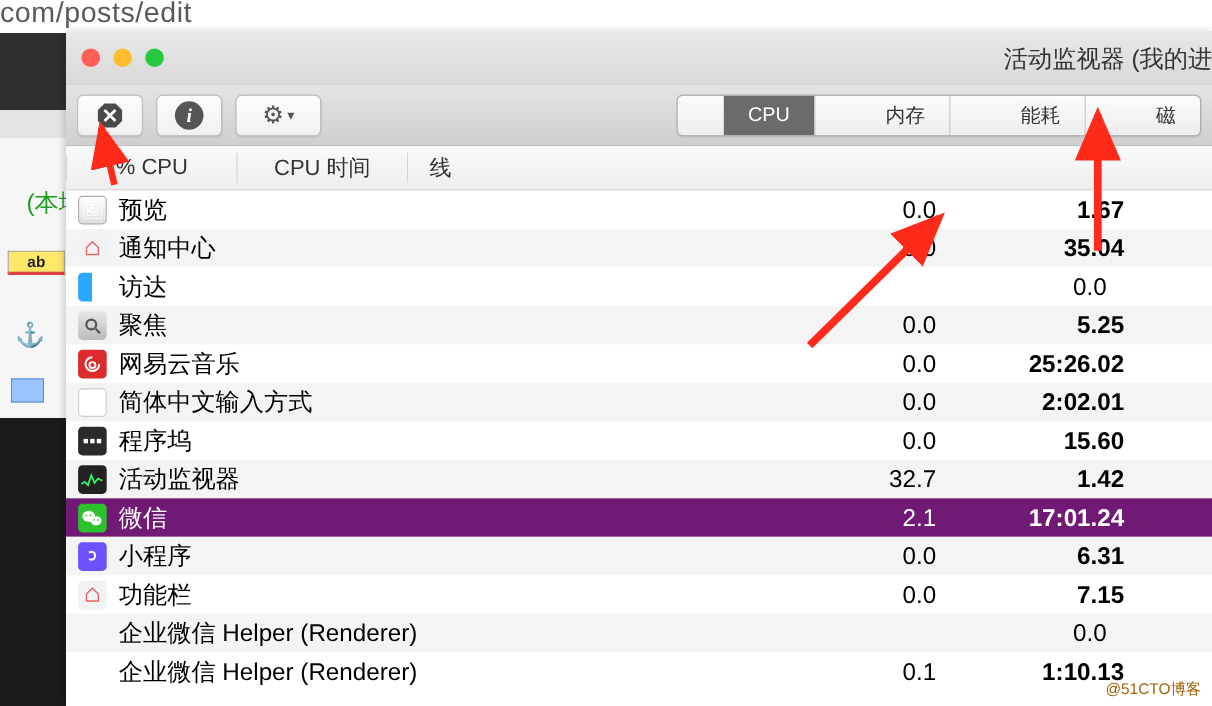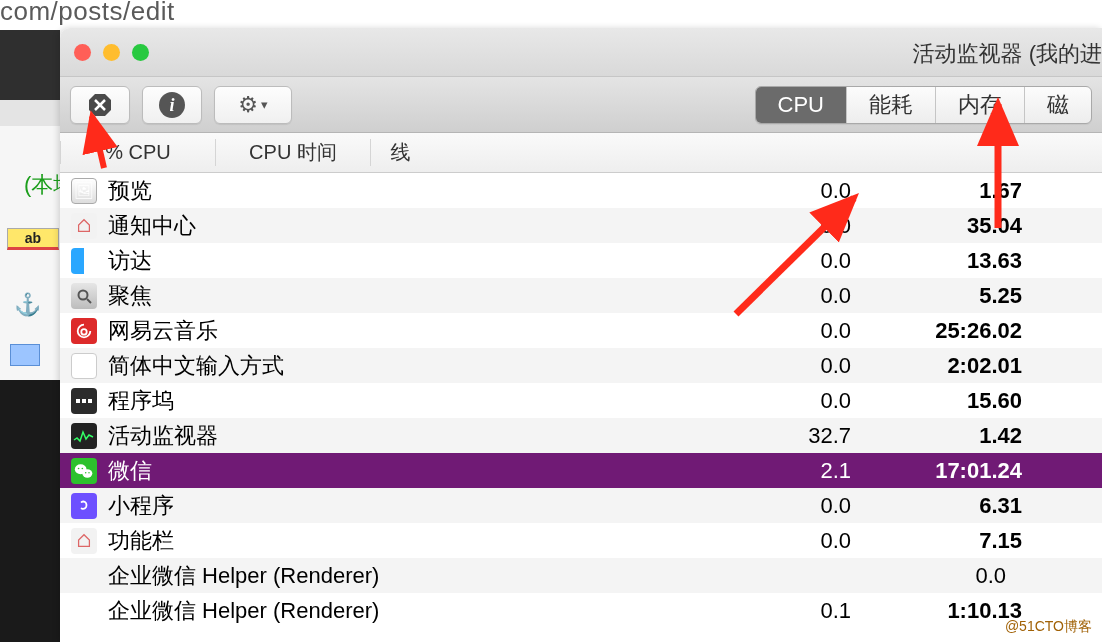--- a/index.html
+++ b/index.html
@@ -26,21 +26,21 @@
 
 .toolbar { height:56px; background:linear-gradient(#e4e4e4,#cfcfcf); border-bottom:1px solid #b5b5b5; display:flex; align-items:center; padding:0 10px; }
 .tbtn { width:60px; height:38px; background:linear-gradient(#fdfdfd,#f0f0f0); border:1px solid #bcbcbc; border-radius:6px; margin-right:12px; display:flex; align-items:center; justify-content:center; box-shadow:0 1px 1px rgba(0,0,0,0.08); }
 .tbtn.gear { width:78px; gap:3px; }
 .stop-ico { width:24px; height:24px; }
 .info-ico { width:26px; height:26px; background:#555; border-radius:50%; color:#fff; font-size:18px; font-weight:bold; text-align:center; line-height:26px; font-style:italic; font-family:Georgia,serif; }
 .gear-ico { font-size:22px; color:#555; }
 .chev { font-size:13px; color:#555; }
 
 .segtabs { margin-left:auto; display:flex; height:38px; border:1px solid #a9a9a9; border-radius:6px; overflow:hidden; background:linear-gradient(#fcfcfc,#ededed); box-shadow:0 1px 1px rgba(0,0,0,0.06); }
-.seg { padding:14px 22px; font-size:22px; color:#333; display:flex; align-items:center; border-right:1px solid #c5c5c5; }
+.seg { padding:14px 22px; font-size:18px; color:#333; display:flex; align-items:center; border-right:1px solid #c5c5c5;margin-left:42px; }
 .seg:last-child { border-right:none; }
 .seg.active { background:#6b6b6b; color:#fff; }
 
 .colhdr { height:40px; background:linear-gradient(#fafafa,#eeeeee); border-bottom:1px solid #ccc; display:flex; align-items:center; font-size:20px; color:#333; }
 .ch-name { flex:1; text-align:center; position:relative; }
 .ch-sort { position:absolute; right:12px; top:12px; color:#888; font-size:14px; }
 .ch-cpu { width:155px; text-align:center; border-left:1px solid #d5d5d5; }
 .ch-time { width:155px; text-align:center; border-left:1px solid #d5d5d5; }
 .ch-last { width:60px; text-align:center; border-left:1px solid #d5d5d5; }
 
@@ -108,22 +108,22 @@
     </div>
     <div class="tbtn">
       <div class="info-ico">i</div>
     </div>
     <div class="tbtn gear">
       <span class="gear-ico">⚙</span>
       <span class="chev">▾</span>
     </div>
     <div class="segtabs" id="segtabs">
         <div class="seg active">CPU</div>
+        <div class="seg">内存</div>
         <div class="seg">能耗</div>
-        <div class="seg">内存</div>
         <div class="seg">磁</div>
       </div>
   </div>
 
   <div class="colhdr">
     <div class="ch-cpu">% CPU</div>
     <div class="ch-time">CPU 时间</div>
     <div class="ch-last">线</div>
   </div>
 
@@ -149,21 +149,20 @@
         <div class="r-cpu">0.0</div>
         <div class="r-time">35.04</div>
         <div class="r-last"></div>
       </div>
       <div class="row">
         <div class="r-ico">
           <div class="ic ic-finder"></div>
         </div>
         <div class="r-name">访达</div>
         <div class="r-cpu">0.0</div>
-        <div class="r-time">13.63</div>
         <div class="r-last"></div>
       </div>
       <div class="row">
         <div class="r-ico">
           <div class="ic ic-spotlight">
             <svg width="16" height="16" viewBox="0 0 16 16">
               <circle cx="7" cy="7" r="4.5" fill="none" stroke="#555" stroke-width="2"></circle>
               <line x1="11" y1="11" x2="15" y2="15" stroke="#555" stroke-width="2"></line>
             </svg>
           </div>

